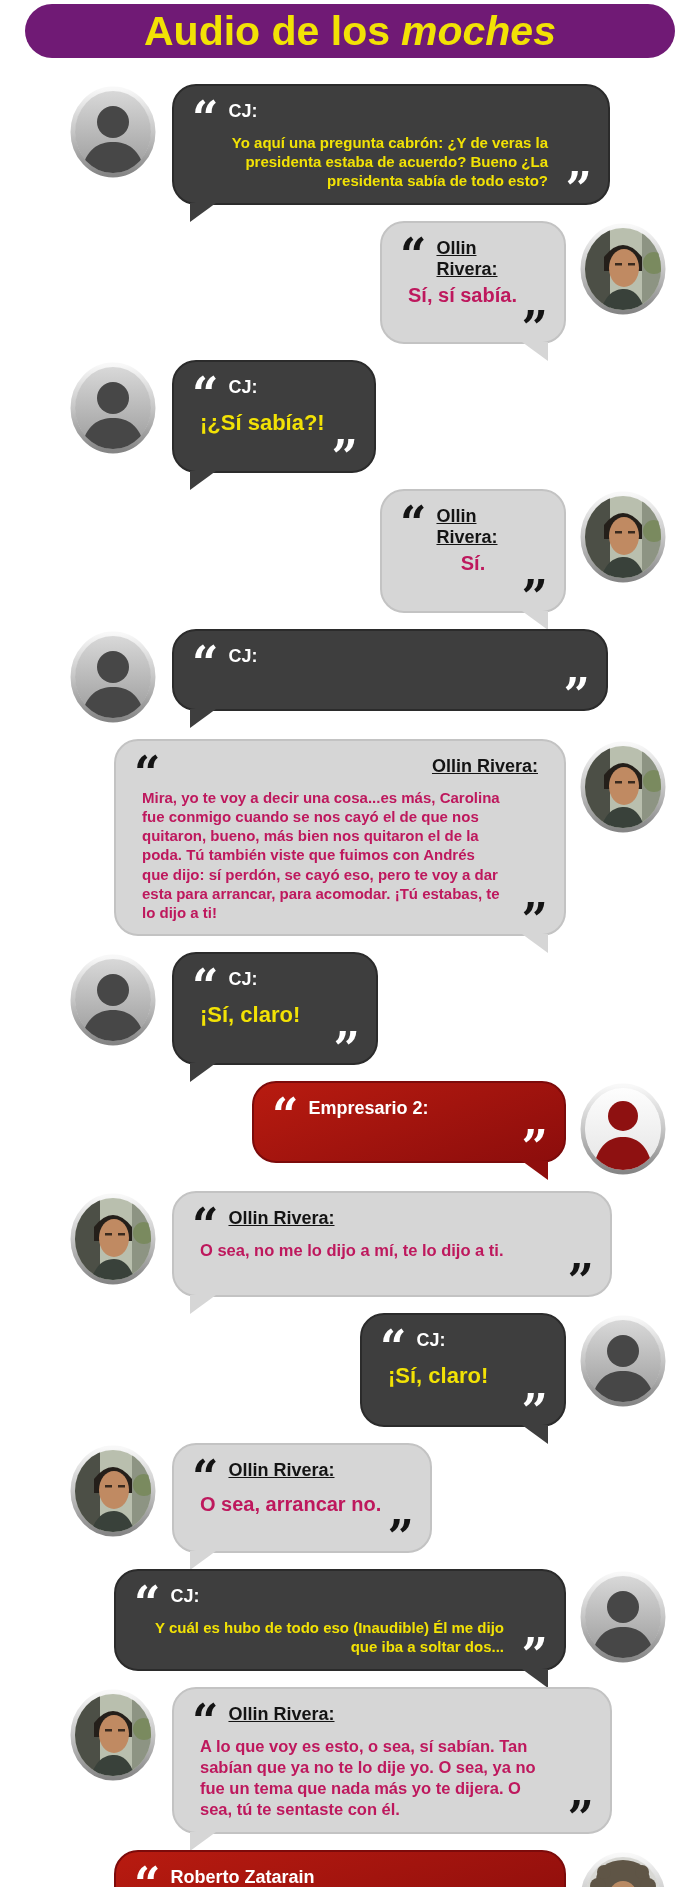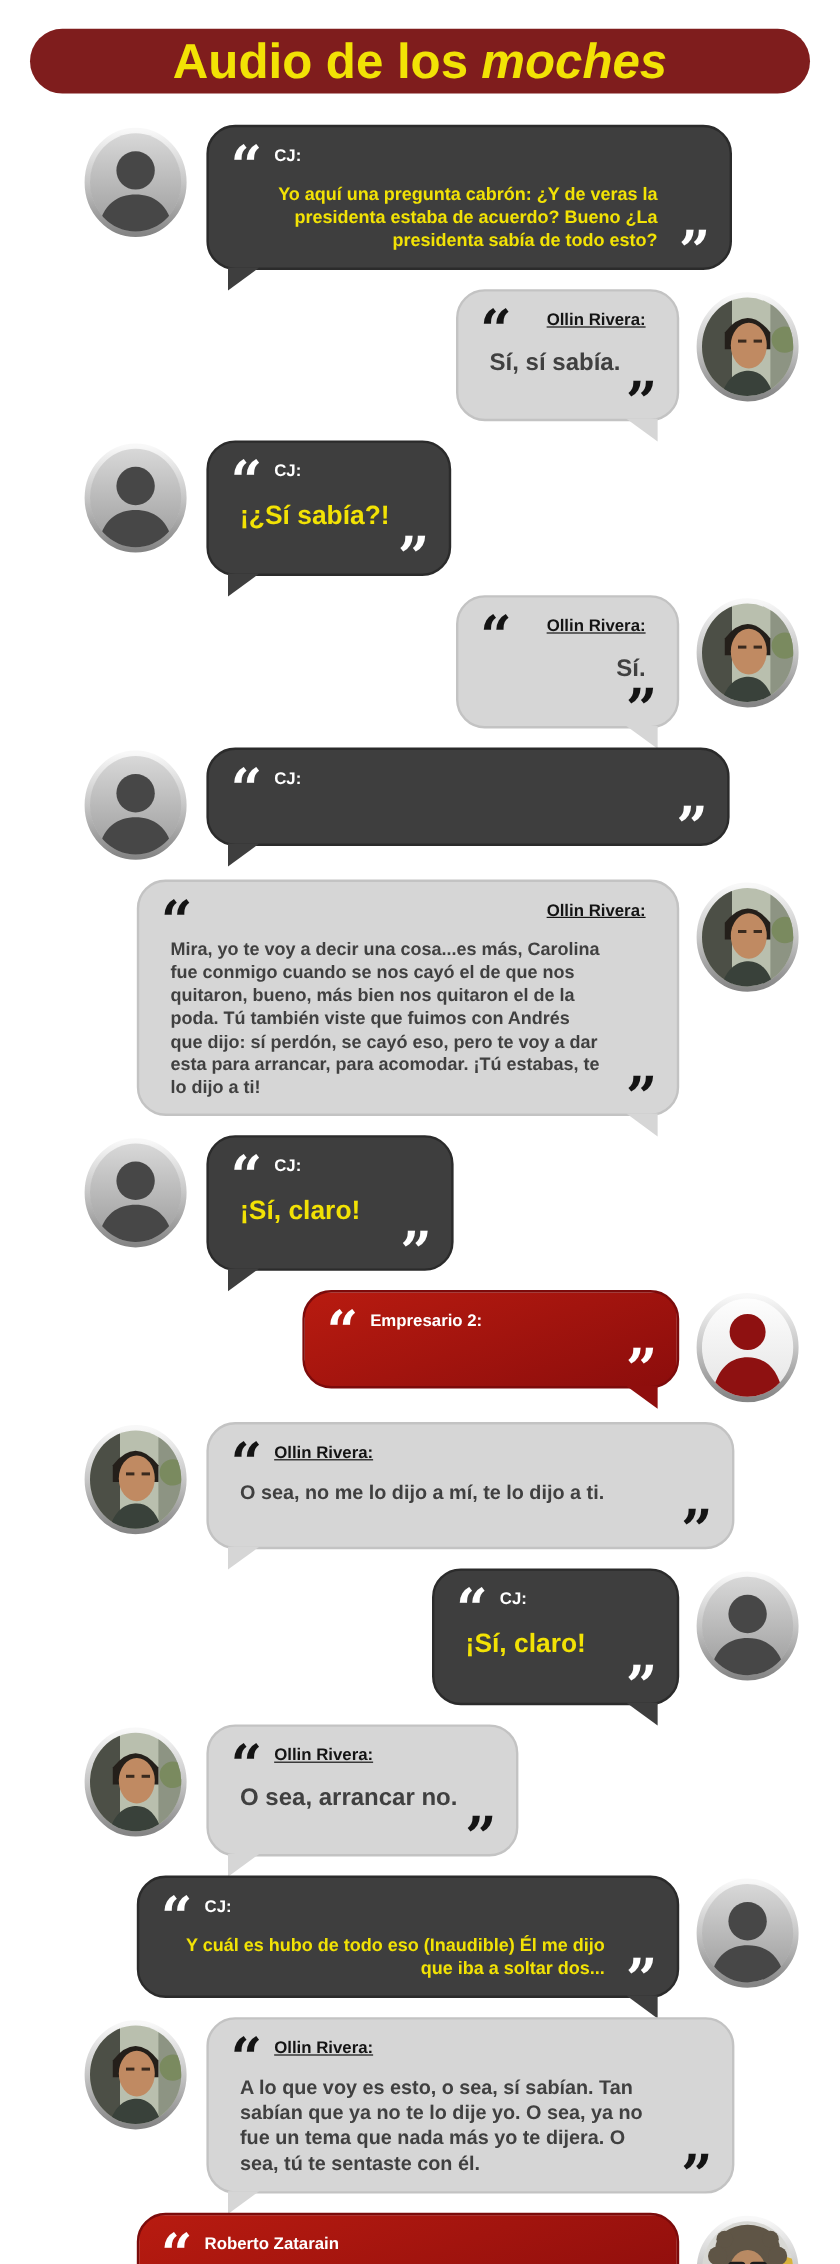--- a/index.html
+++ b/index.html
@@ -1,21 +1,21 @@
 <!DOCTYPE html>
 <html><head>
 <meta charset="utf-8">
 <style>
   html,body { margin:0; padding:0; background:#ffffff; }
   body { width:700px; font-family:"Liberation Sans", sans-serif; }
   .page { width:700px; overflow:hidden; }
 
   
   .title-bar {
-    margin:24px 25px 26px 25px; height:54px; background:#7f1d1d;
+    margin:4px 25px 26px 25px; height:54px; background:#701a75;
     border-radius:27px; display:flex; align-items:center; justify-content:center;
   }
   .title-text { color:#f2e205; font-weight:bold; font-size:41px; line-height:1; white-space:nowrap; }
   .title-text .it { font-style:italic; margin-left:11px; }
 
   
   .row { display:flex; align-items:flex-start; margin:0 0 16px 0; }
   .row.left  { justify-content:flex-start; padding-left:70px; }
   .row.right { justify-content:flex-end;  padding-right:34px; }
   .avatar { width:86px; height:92px; flex:0 0 86px; }
@@ -34,28 +34,28 @@
   .row.left  .tail { left:16px;  border-right:26px solid transparent; border-top:19px solid var(--bub); }
   .row.right .tail { right:16px; border-left:26px solid transparent;  border-top:19px solid var(--bub); }
 
   .bhead { display:flex; align-items:flex-start; }
   .bhead.spread { justify-content:space-between; }
   .q { font-family:"DejaVu Serif", serif; font-weight:bold; }
   .q.open { font-size:46px; line-height:0.55; margin:10px 10px 0 2px; height:24px; }
   .dark .q, .red .q { color:#ffffff; }
   .light .q { color:#141414; }
   .q.close { position:absolute; right:16px; bottom:4px; font-size:46px; line-height:0.9; height:30px; }
-  .label { font-size:14px; font-weight:bold; padding-top:5px; }
+  .label { font-size:18px; font-weight:bold; padding-top:5px; }
   .dark .label, .red .label { color:#ffffff; }
   .light .label { color:#141414;text-decoration:underline; }
   .bhead.spread .label { padding-right:8px; }
 
   .btext { font-weight:bold; margin:3px 8px 0 10px; line-height:1.28; }
   .dark .btext { color:#f2e205; }
-  .light .btext { color:#404040; }
+  .light .btext { color:#be185d; }
   .red.yellow-text .btext { color:#f2e205; }
   .t-sm { font-size:15px;text-align:right; }
   .t-md { font-size:16.5px; }
   .t-lg { font-size:20px; }
   .t-xl { font-size:22px; }
   .ta-right { text-align:left; }
   .btext.qgap { margin-right:42px; }
 </style>
 </head>
 <body>
@@ -160,21 +160,21 @@
       <div class="tail"></div>
     </div>
   </div>
 
   <div class="row right">
     <div class="bubble light tallpad" style="width:186px">
       <div class="bhead spread">
         <span class="q open">“</span>
         <span class="label">Ollin Rivera:</span>
       </div>
-      <div class="btext t-lg" style="text-align:right">Sí.</div>
+      <div class="btext t-lg" style="text-align:center">Sí.</div>
       <span class="q close">”</span>
       <div class="tail"></div>
     </div>
     <div class="avatar">
       <svg viewBox="0 0 86 92">
           <ellipse cx="43" cy="46" rx="40" ry="43" fill="#ffffff" stroke="url(#ringG)" stroke-width="5"></ellipse>
           <g clip-path="url(#avClip)">
             <rect width="86" height="92" fill="#b9bfae"></rect>
             <rect width="30" height="92" fill="#4c4f46"></rect>
             <rect x="62" width="24" height="92" fill="#8d9483"></rect>

